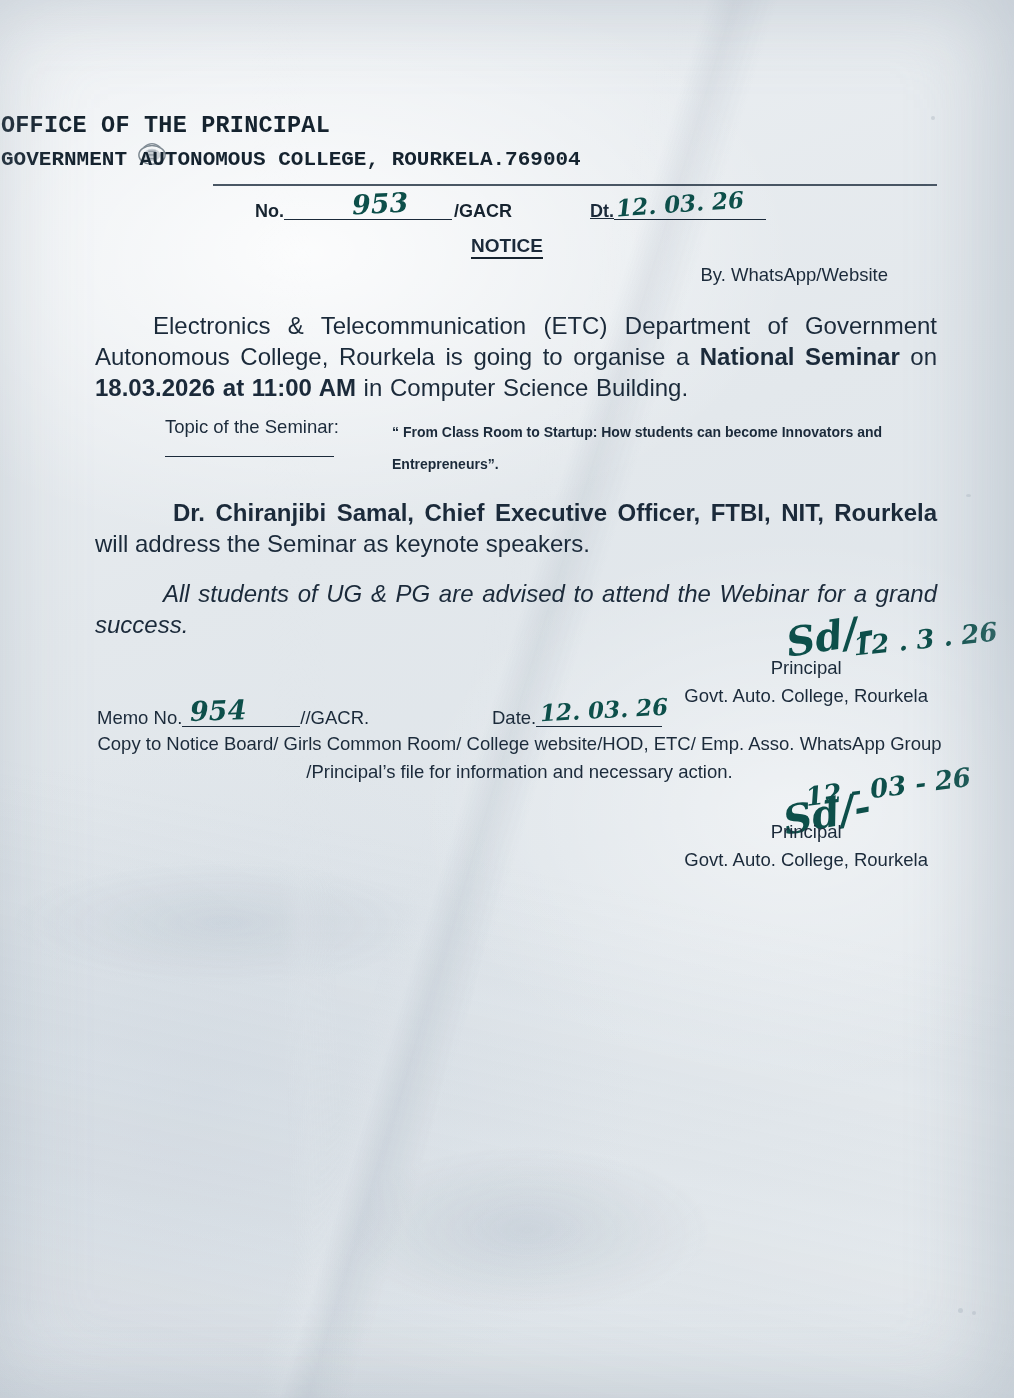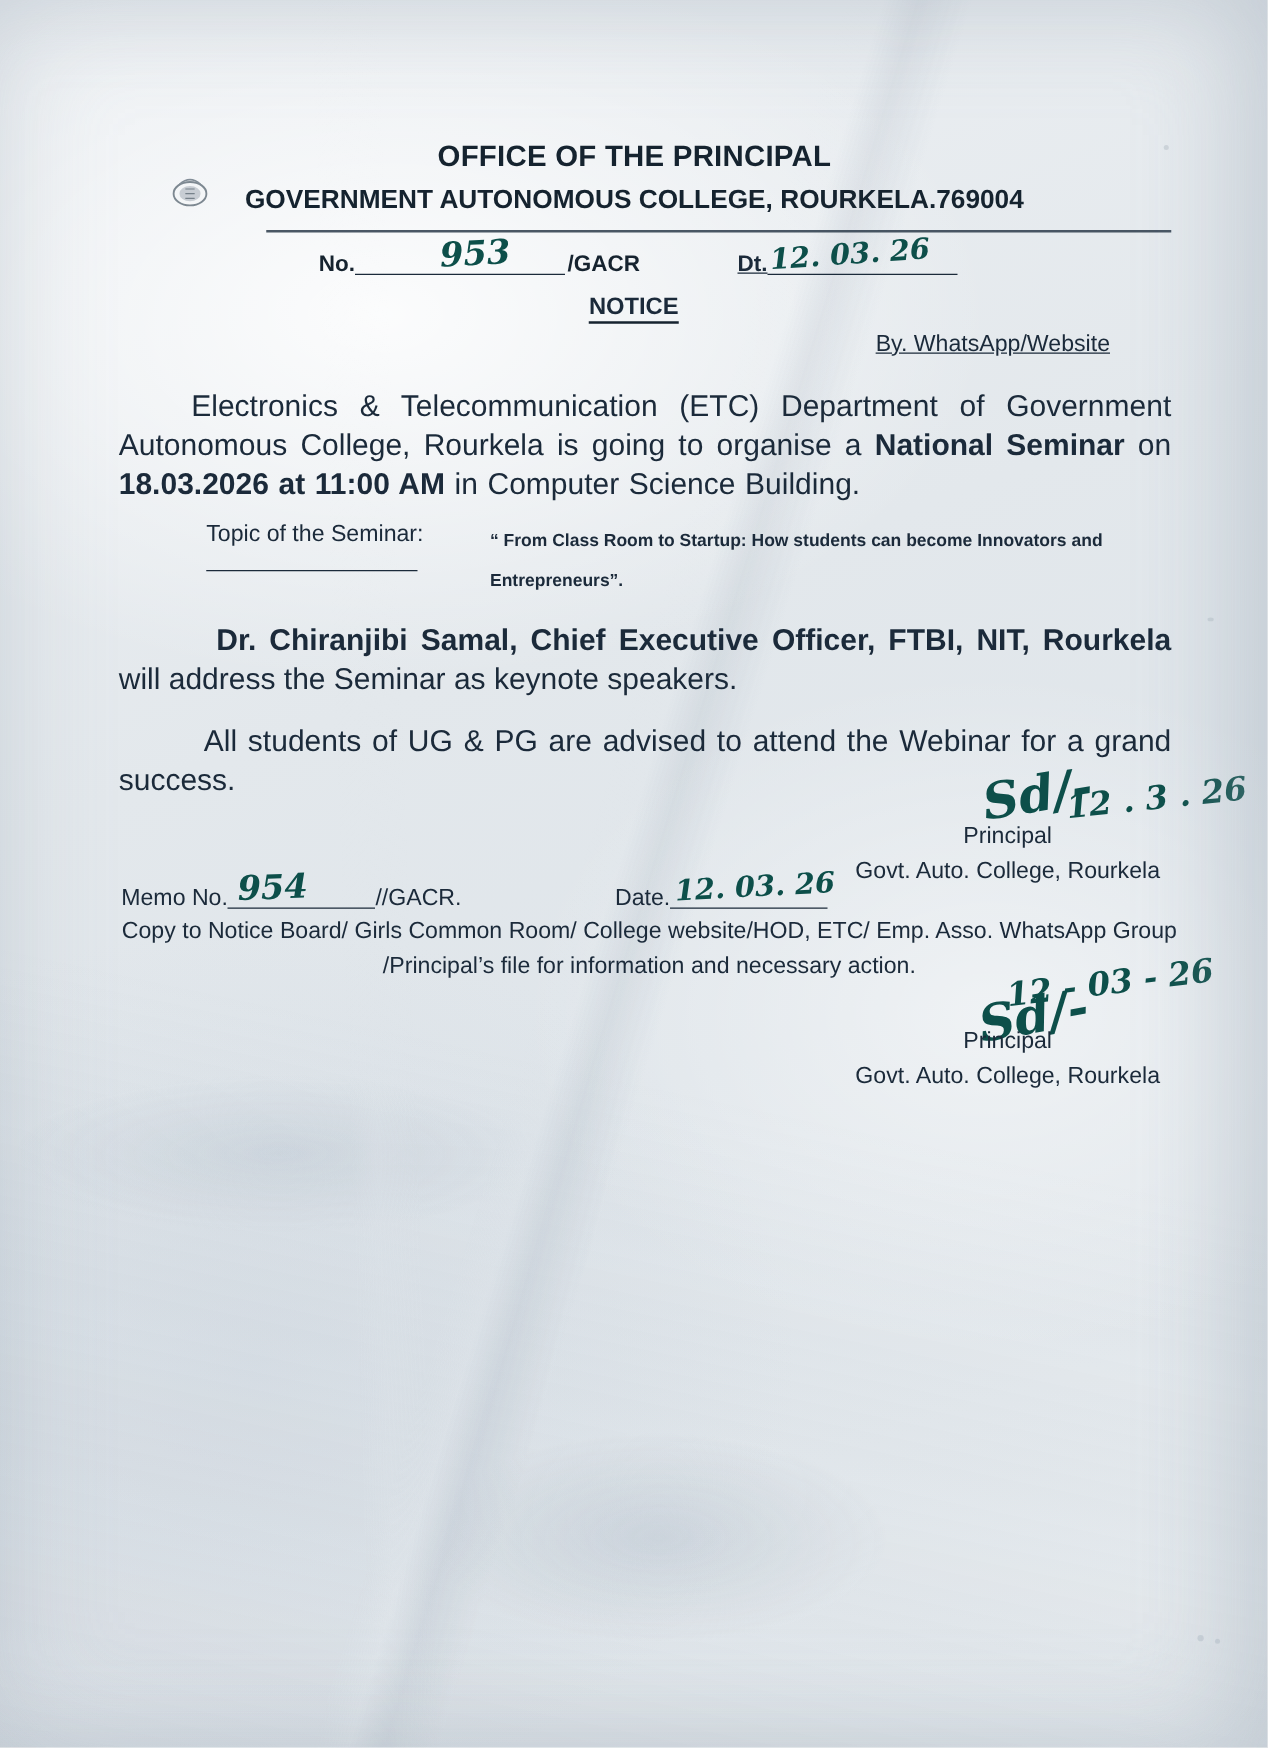--- a/index.html
+++ b/index.html
@@ -49,21 +49,22 @@
     position: absolute;
     inset: 0;
     padding: 0;
   }
 
   
   .header {
     position: absolute;
     left: 1px; right: 0;
     top: 112px;
-    text-align: center;
+    text-align: left;
+    font-family: Liberation Mono, monospace;
   }
   .title1 {
     font-size: 23.5px;
     font-weight: bold;
     letter-spacing: .2px;
     color: #15232f;
   }
   .title2 {
     font-size: 21px;
     font-weight: bold;
@@ -157,21 +158,20 @@
   }
   .notice span {
     border-bottom: 2px solid #16232f;
     padding-bottom: 1px;
   }
   .bywhats {
     position: absolute;
     right: 126px;
     top: 264px;
     font-size: 18.5px;
-    text-decoration: underline;
   }
 
   
   .para {
     position: absolute;
     font-size: 24px;
     line-height: 31px;
     color: #1b2a3a;
     text-align: justify;
   }
@@ -208,20 +208,21 @@
     left: 95px;
     width: 842px;
     top: 497px;
     text-indent: 78px;
   }
   .p3 {
     left: 95px;
     width: 842px;
     top: 578px;
     text-indent: 68px;
+    font-style: italic;
   }
 
   
   .sig1 {
     position: absolute;
     right: 86px;
     top: 654px;
     text-align: center;
     font-size: 18.5px;
     line-height: 28px;

